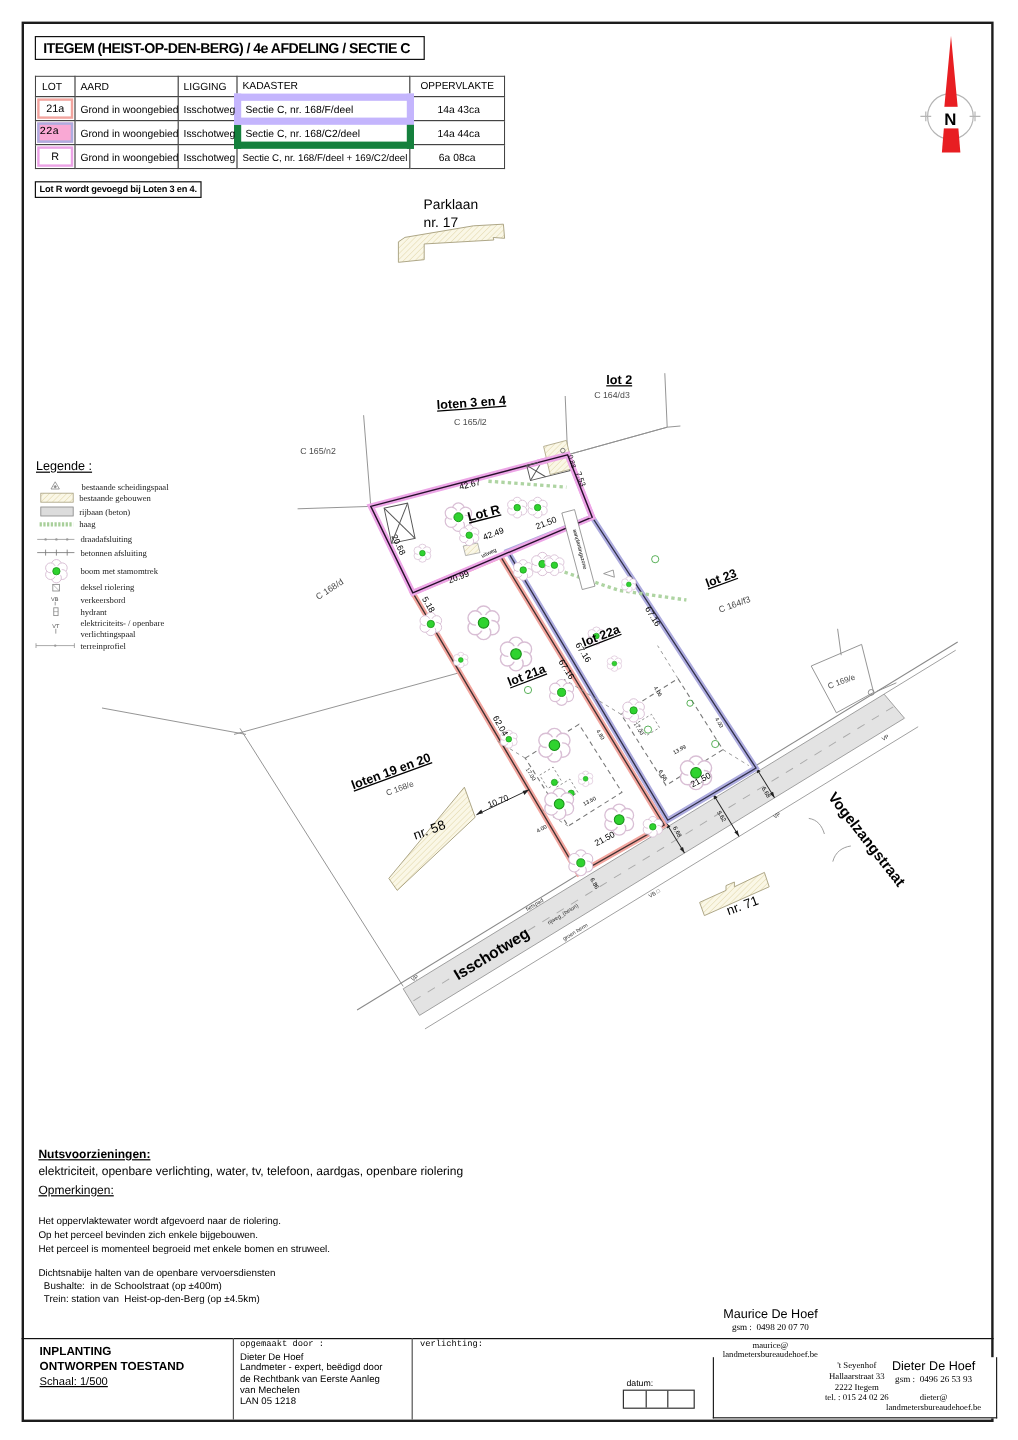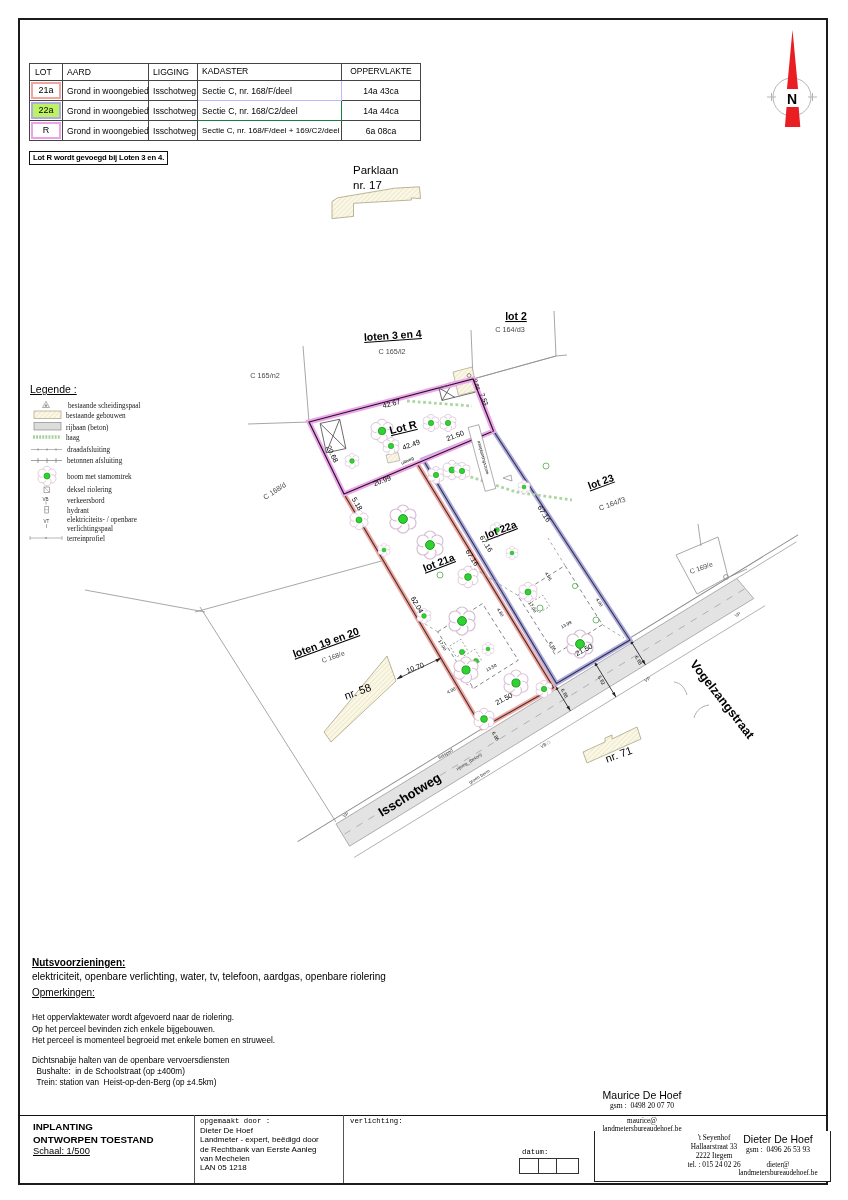--- a/index.html
+++ b/index.html
@@ -7,20 +7,21 @@
         font-family:"Liberation Sans",sans-serif;color:#000;}
   .abs{position:absolute;}
   table{border-collapse:collapse;}
 </style>
 </head>
 <body>
 <div id="page">
 
 <div class="abs" style="left:18px;top:18px;width:806px;height:1163px;border:2.4px solid #1c1c1c;"></div>
 
+<div class="abs" style="left:29px;top:30px;width:317px;height:16px;border:1.8px solid #111;padding:2px 0 0 6px;font-size:11.8px;font-weight:bold;letter-spacing:-0.45px;white-space:nowrap;">ITEGEM (HEIST-OP-DEN-BERG) / 4e AFDELING / SECTIE C</div>
 
 <div class="abs" style="left:29px;top:63px;">
 <table style="font-size:8.6px;white-space:nowrap;table-layout:fixed;width:391px;overflow:hidden;">
 <colgroup>
           <col style="width:33px">
           <col style="width:86px">
           <col style="width:49px">
           <col style="width:144px">
           <col style="width:79px">
         </colgroup>
@@ -32,31 +33,31 @@
   <td style="border:1px solid #444;padding:0 0 0 4px;vertical-align:top;padding-top:2px;margin-top:20px;">KADASTER</td>
   <td style="border:1px solid #444;text-align:center;vertical-align:top;padding-top:2px;font-size:8.4px;">OPPERVLAKTE</td>
  </tr>
 
  <tr style="height:20px;">
   <td style="border:1px solid #444;padding:0;">
               <div style="margin:1px;border:2.5px solid #f2a49e;background:#fff;text-align:center;font-size:9px;line-height:13px;">21a</div>
             </td>
   <td style="border:1px solid #444;padding:0 0 0 4px;">Grond in woongebied</td>
   <td style="border:1px solid #444;padding:0 0 0 4px;">Isschotweg</td>
-  <td style="border:1px solid #c4b5fd;padding:0 0 0 4px;margin-top:44px;">Sectie C, nr. 168/F/deel</td>
+  <td style="border:6px solid #c4b5fd;padding:0 0 0 4px;margin-top:44px;">Sectie C, nr. 168/F/deel</td>
   <td style="border:1px solid #444;text-align:center;">14a 43ca</td>
  </tr>
 
  <tr style="height:20px;">
   <td style="border:1px solid #444;padding:0;">
-              <div style="margin:1px;border:2.5px solid #aeacdf;background:#bef264;text-align:center;font-size:9px;line-height:13px;">22a</div>
+              <div style="margin:1px;border:2.5px solid #aeacdf;background:#f9a8d4;font-size:9px;line-height:13px;font-family:Liberation Mono, monospace;">22a</div>
             </td>
   <td style="border:1px solid #444;padding:0 0 0 4px;">Grond in woongebied</td>
   <td style="border:1px solid #444;padding:0 0 0 4px;">Isschotweg</td>
-  <td style="border:1px solid #15803d;padding:0 0 0 4px;">Sectie C, nr. 168/C2/deel</td>
+  <td style="border:6px solid #15803d;padding:0 0 0 4px;">Sectie C, nr. 168/C2/deel</td>
   <td style="border:1px solid #444;text-align:center;">14a 44ca</td>
  </tr>
 
  <tr style="height:20px;">
   <td style="border:1px solid #444;padding:0;">
               <div style="margin:1px;border:2.5px solid #eca2e6;background:#fff;text-align:center;font-size:9px;line-height:13px;">R</div>
             </td>
   <td style="border:1px solid #444;padding:0 0 0 4px;">Grond in woongebied</td>
   <td style="border:1px solid #444;padding:0 0 0 4px;">Isschotweg</td>
   <td style="border:1px solid #444;padding:0 0 0 4px;font-size:8.1px;margin-top:44px;">Sectie C, nr. 168/F/deel + 169/C2/deel</td>
@@ -91,21 +92,21 @@
 
 <div class="abs" style="left:33px;top:1146px;font-size:9.3px;text-decoration:underline;">Schaal: 1/500</div>
 
 <div class="abs" style="left:32px;top:1169px;font-size:7.3px;font-family:'Liberation Mono',monospace;margin-top:44px;">dossier: D2024/44-24</div>
 
 <div class="abs" style="left:200px;top:1117px;font-size:7.3px;font-family:'Liberation Mono',monospace;">opgemaakt door :</div>
 <div class="abs" style="left:200px;top:1126px;font-size:8px;line-height:9.3px;">Dieter De Hoef<br>Landmeter - expert, beëdigd door<br>de Rechtbank van Eerste Aanleg<br>van Mechelen<br>LAN 05 1218</div>
 
 <div class="abs" style="left:350px;top:1117px;font-size:7.3px;font-family:'Liberation Mono',monospace;">verlichting:</div>
 
-<div class="abs" style="left:522px;top:1148px;font-size:7.3px;font-family:Liberation Mono, monospace;">datum:</div>
+<div class="abs" style="left:522px;top:1148px;font-size:7.3px;font-family:Liberation Sans, sans-serif;">datum:</div>
 
 <div class="abs" style="left:519px;top:1158px;width:58px;height:14px;border:1px solid #333;display:flex;">
  <div style="flex:1;border-right:1px solid #333;"></div>
       <div style="flex:1;border-right:1px solid #333;"></div>
       <div style="flex:1.2;"></div>
 </div>
 
 
 <div class="abs" style="left:594px;top:1131px;width:235px;height:50px;border:1px solid #222;border-top:none;background:#fff;"></div>
 

